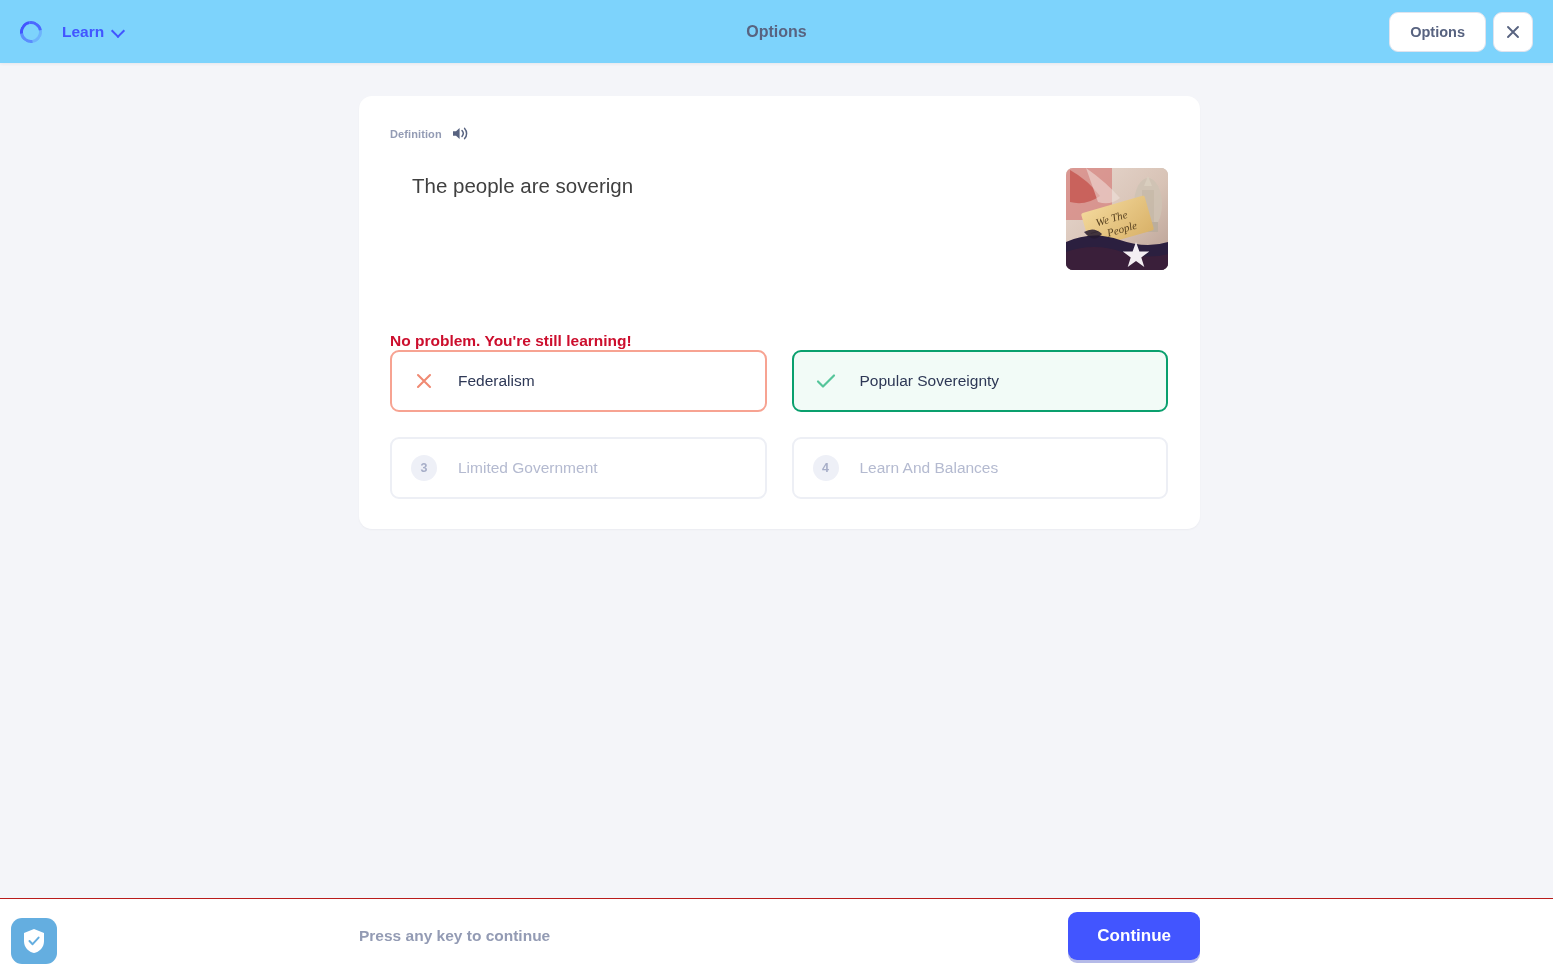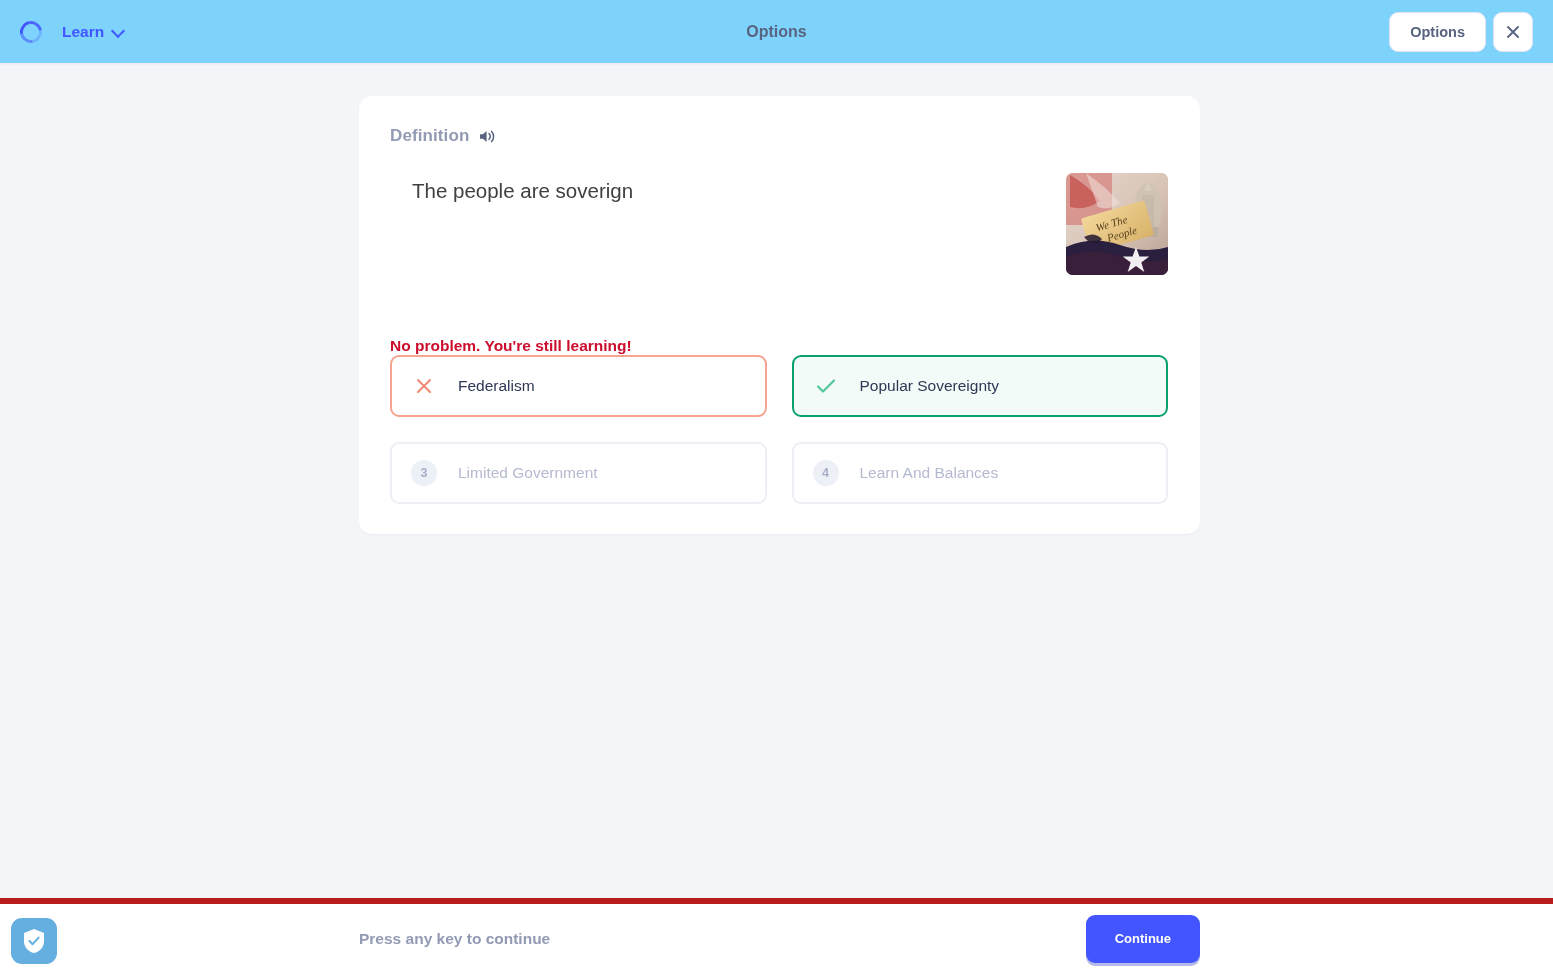--- a/index.html
+++ b/index.html
@@ -111,21 +111,21 @@
     background: #ffffff;
     border-radius: 13px;
     padding: 30px 32px 30px 31px;
     box-shadow: 0 1px 2px rgba(20,25,60,0.04);
   }
   .card-label-row {
     display: flex; align-items: center; gap: 10px;
     margin-bottom: 27px;
   }
   .card-label {
-    font-size: 17px;
+    font-size: 11px;
     font-weight: bold;
     color: #939bb4;
     letter-spacing: 0.1px;
   }
   .audio-icon { display: block; cursor: pointer; }
 
   .prompt-row {
     display: flex;
     align-items: flex-start;
     justify-content: space-between;
@@ -204,21 +204,21 @@
     font-size: 12.5px;
     font-weight: bold;
     display: flex; align-items: center; justify-content: center;
   }
 
   
   .footer {
     flex: 0 0 75px;
     height: 75px;
     background: #ffffff;
-    border-top: 6px solid #b91c1c;
+    border-top: 1px solid #b91c1c;
     display: flex;
     align-items: center;
     position: relative;
     padding: 0 32px;
     z-index: 15;
   }
   .footer-hint {
     position: absolute;
     left: 359px;
     font-size: 15.5px;
@@ -227,21 +227,21 @@
   }
   .continue-btn {
     position: absolute;
     right: 353px;
     height: 48px;
     padding: 0 29px;
     border: none;
     border-radius: 9px;
     background: #4255ff;
     color: #ffffff;
-    font-size: 13px;
+    font-size: 17px;
     font-weight: bold;
     font-family: "Liberation Sans", sans-serif;
     cursor: pointer;
     box-shadow: 0 3px 0 rgba(44,57,190,0.35);
   }
   .shield-badge {
     position: absolute;
     left: 11px;
     bottom: 9px;
     width: 46px; height: 46px;

